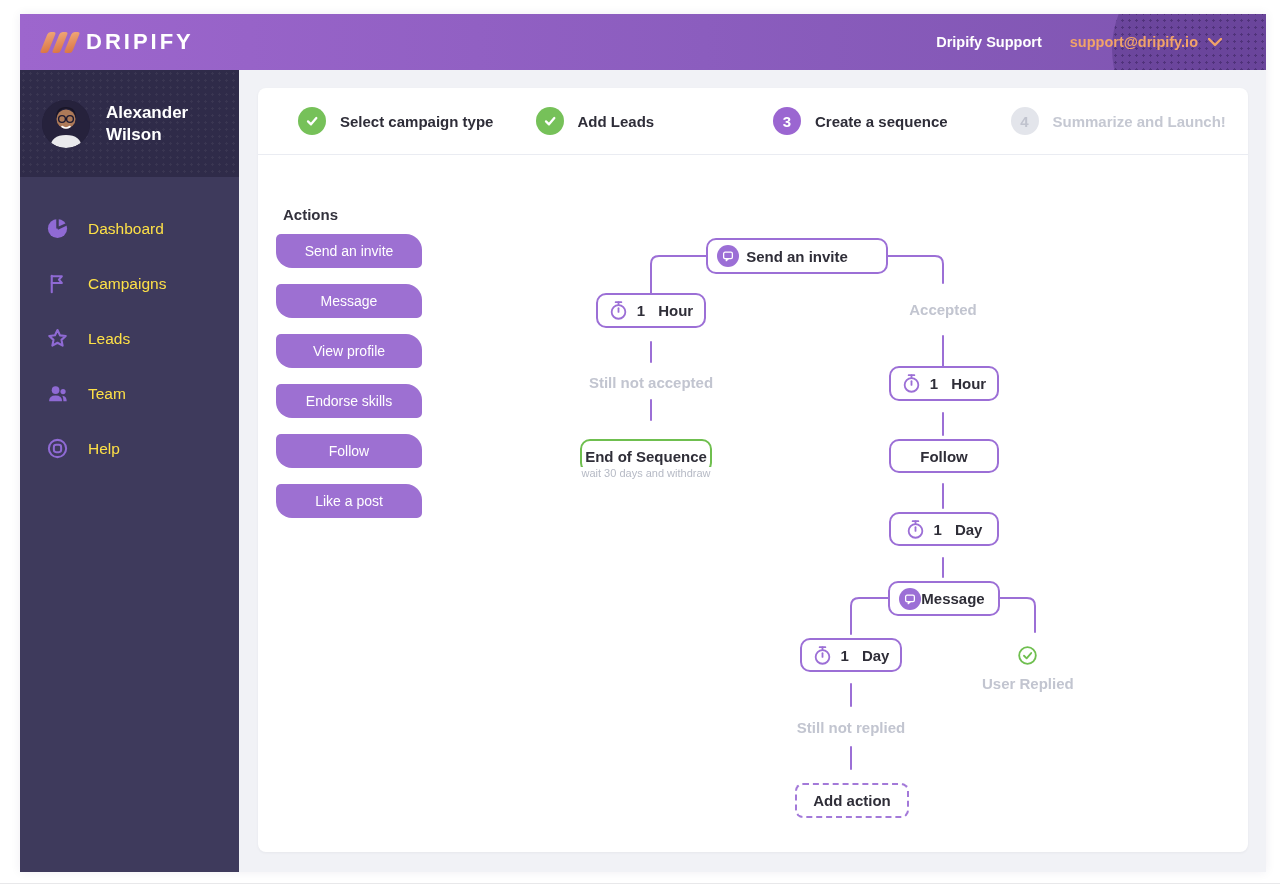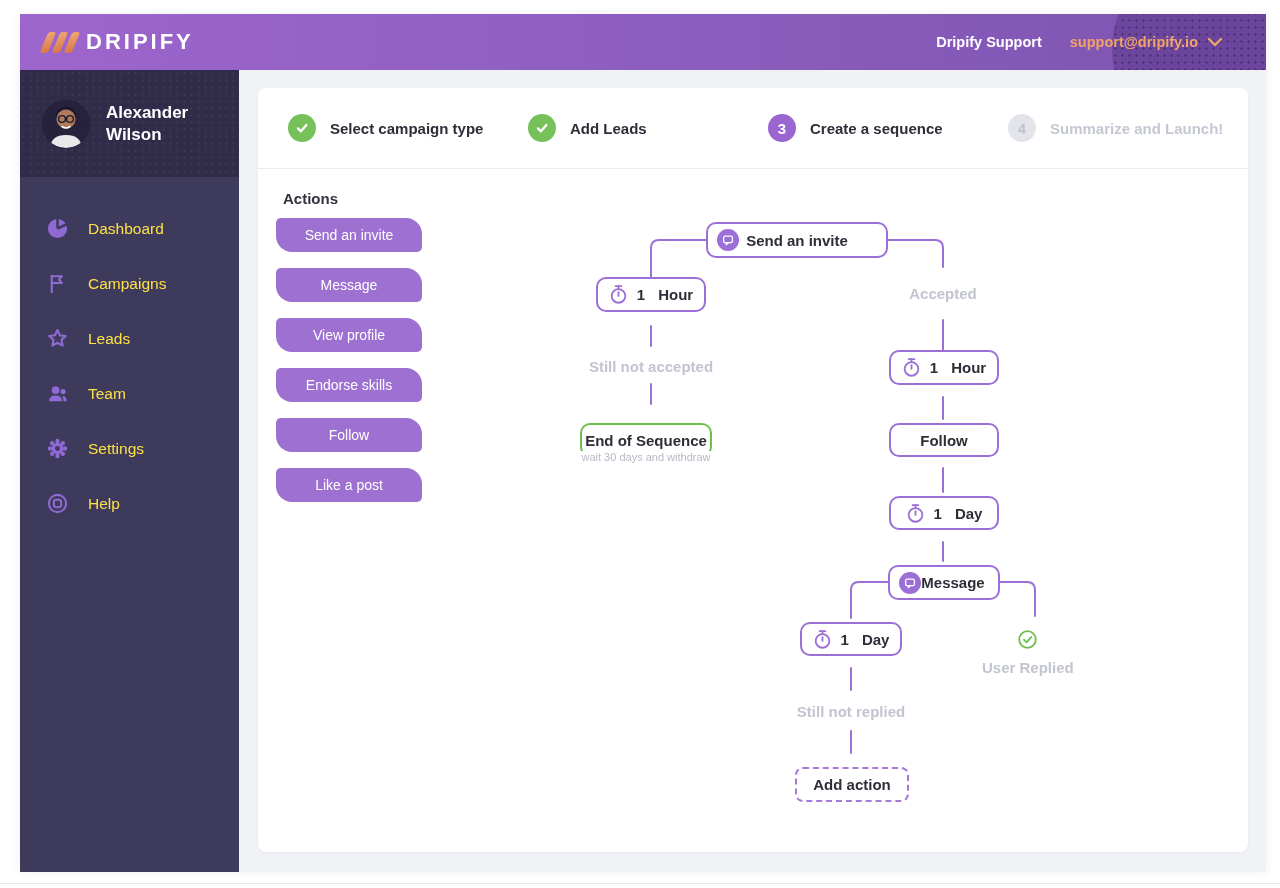--- a/index.html
+++ b/index.html
@@ -38,32 +38,32 @@
   .nav-item { display:flex; align-items:center; gap:19px; height:55px; padding-left:26px; cursor:pointer; }
   .nav-icon { width:23px; height:23px; display:flex; align-items:center; justify-content:center; }
   .nav-label { color:#fde047; font-size:15.5px; }
 
   
   .main { position:absolute; top:56px; left:219px; right:0; bottom:0; background:#f1f2f6; }
   .card { position:absolute; left:19px; top:18px; width:990px; height:764px;
     background:#fff; border-radius:8px; box-shadow:0 1px 3px rgba(30,30,60,.05); }
 
   
-  .stepper { height:81px; border-bottom:1px solid #eaecf2; display:flex; align-items:center; padding-left:30px; }
+  .stepper { height:67px; border-bottom:1px solid #eaecf2; display:flex; align-items:center; padding-left:40px; }
   .step { flex:1; display:flex; align-items:center; gap:14px; }
   .step-circle { width:28px; height:28px; border-radius:50%; display:flex; align-items:center;
     justify-content:center; font-size:15px; font-weight:bold; flex:0 0 auto; }
   .step-done .step-circle { background:#76c159; }
   .step-active .step-circle { background:#9b66d1; color:#fff; }
   .step-upcoming .step-circle { background:#e3e5eb; color:#c0c3ce; }
   .step-label { font-size:15px; font-weight:bold; color:#2e2d38; }
   .step-upcoming .step-label { color:#c5c8d2; }
 
   
-  .content { position:absolute; left:0; top:66px; width:990px; height:682px; }
+  .content { position:absolute; left:0; top:82px; width:990px; height:682px; }
   .actions-title { position:absolute; left:25px; top:36px; font-size:15px; font-weight:bold; color:#33323d; }
   .action-btn { position:absolute; left:18px; width:146px; height:34px; border:none; cursor:pointer;
     background:#9d70d2; color:#fff; font-size:14px; font-family:"Liberation Sans",sans-serif;
     border-radius:5px 16px 5px 16px; }
   .flow-svg { position:absolute; left:0; top:0; }
   .flow-node { position:absolute; background:#fff; border:2px solid #9c6fd6; border-radius:10px;
     display:flex; align-items:center; justify-content:center; gap:9px;
     font-size:15px; font-weight:bold; color:#2f2e38; cursor:pointer; }
   .node-icon-circle { position:absolute; left:9px; top:50%; transform:translateY(-50%);
     width:22px; height:22px; border-radius:50%; background:#9c6fd6;
@@ -163,37 +163,20 @@
               <circle cx="10" cy="8.5" r="4"></circle>
               <path d="M3.2 20 q0-6 6.8-6 t6.8 6 z"></path>
               <circle cx="17.8" cy="10" r="2.7"></circle>
               <path d="M17 14.4 q4.6.4 4.6 5.6 h-3.4 q0-3.6-1.2-5.6 z"></path>
             </svg>
           </span>
           <span class="nav-label">Team</span>
         </div>
         <div class="nav-item">
           <span class="nav-icon">
-            <svg width="23" height="23" viewBox="0 0 24 24" fill="#8f6ad4">
-              <circle cx="12" cy="4.2" r="2.3"></circle>
-                <circle cx="17.5" cy="6.5" r="2.3"></circle>
-              <circle cx="19.8" cy="12" r="2.3"></circle>
-                <circle cx="17.5" cy="17.5" r="2.3"></circle>
-              <circle cx="12" cy="19.8" r="2.3"></circle>
-                <circle cx="6.5" cy="17.5" r="2.3"></circle>
-              <circle cx="4.2" cy="12" r="2.3"></circle>
-                <circle cx="6.5" cy="6.5" r="2.3"></circle>
-              <circle cx="12" cy="12" r="6"></circle>
-              <circle cx="12" cy="12" r="2.6" fill="#3e3a5c"></circle>
-            </svg>
-          </span>
-          <span class="nav-label">Settings</span>
-        </div>
-        <div class="nav-item">
-          <span class="nav-icon">
             <svg width="23" height="23" viewBox="0 0 24 24" fill="none" stroke="#8f6ad4" stroke-width="2.1">
               <circle cx="12" cy="12" r="9"></circle>
               <rect x="8.2" y="8.2" width="7.6" height="7.6" rx="2.4"></rect>
             </svg>
           </span>
           <span class="nav-label">Help</span>
         </div>
       </nav>
     </aside>
 

